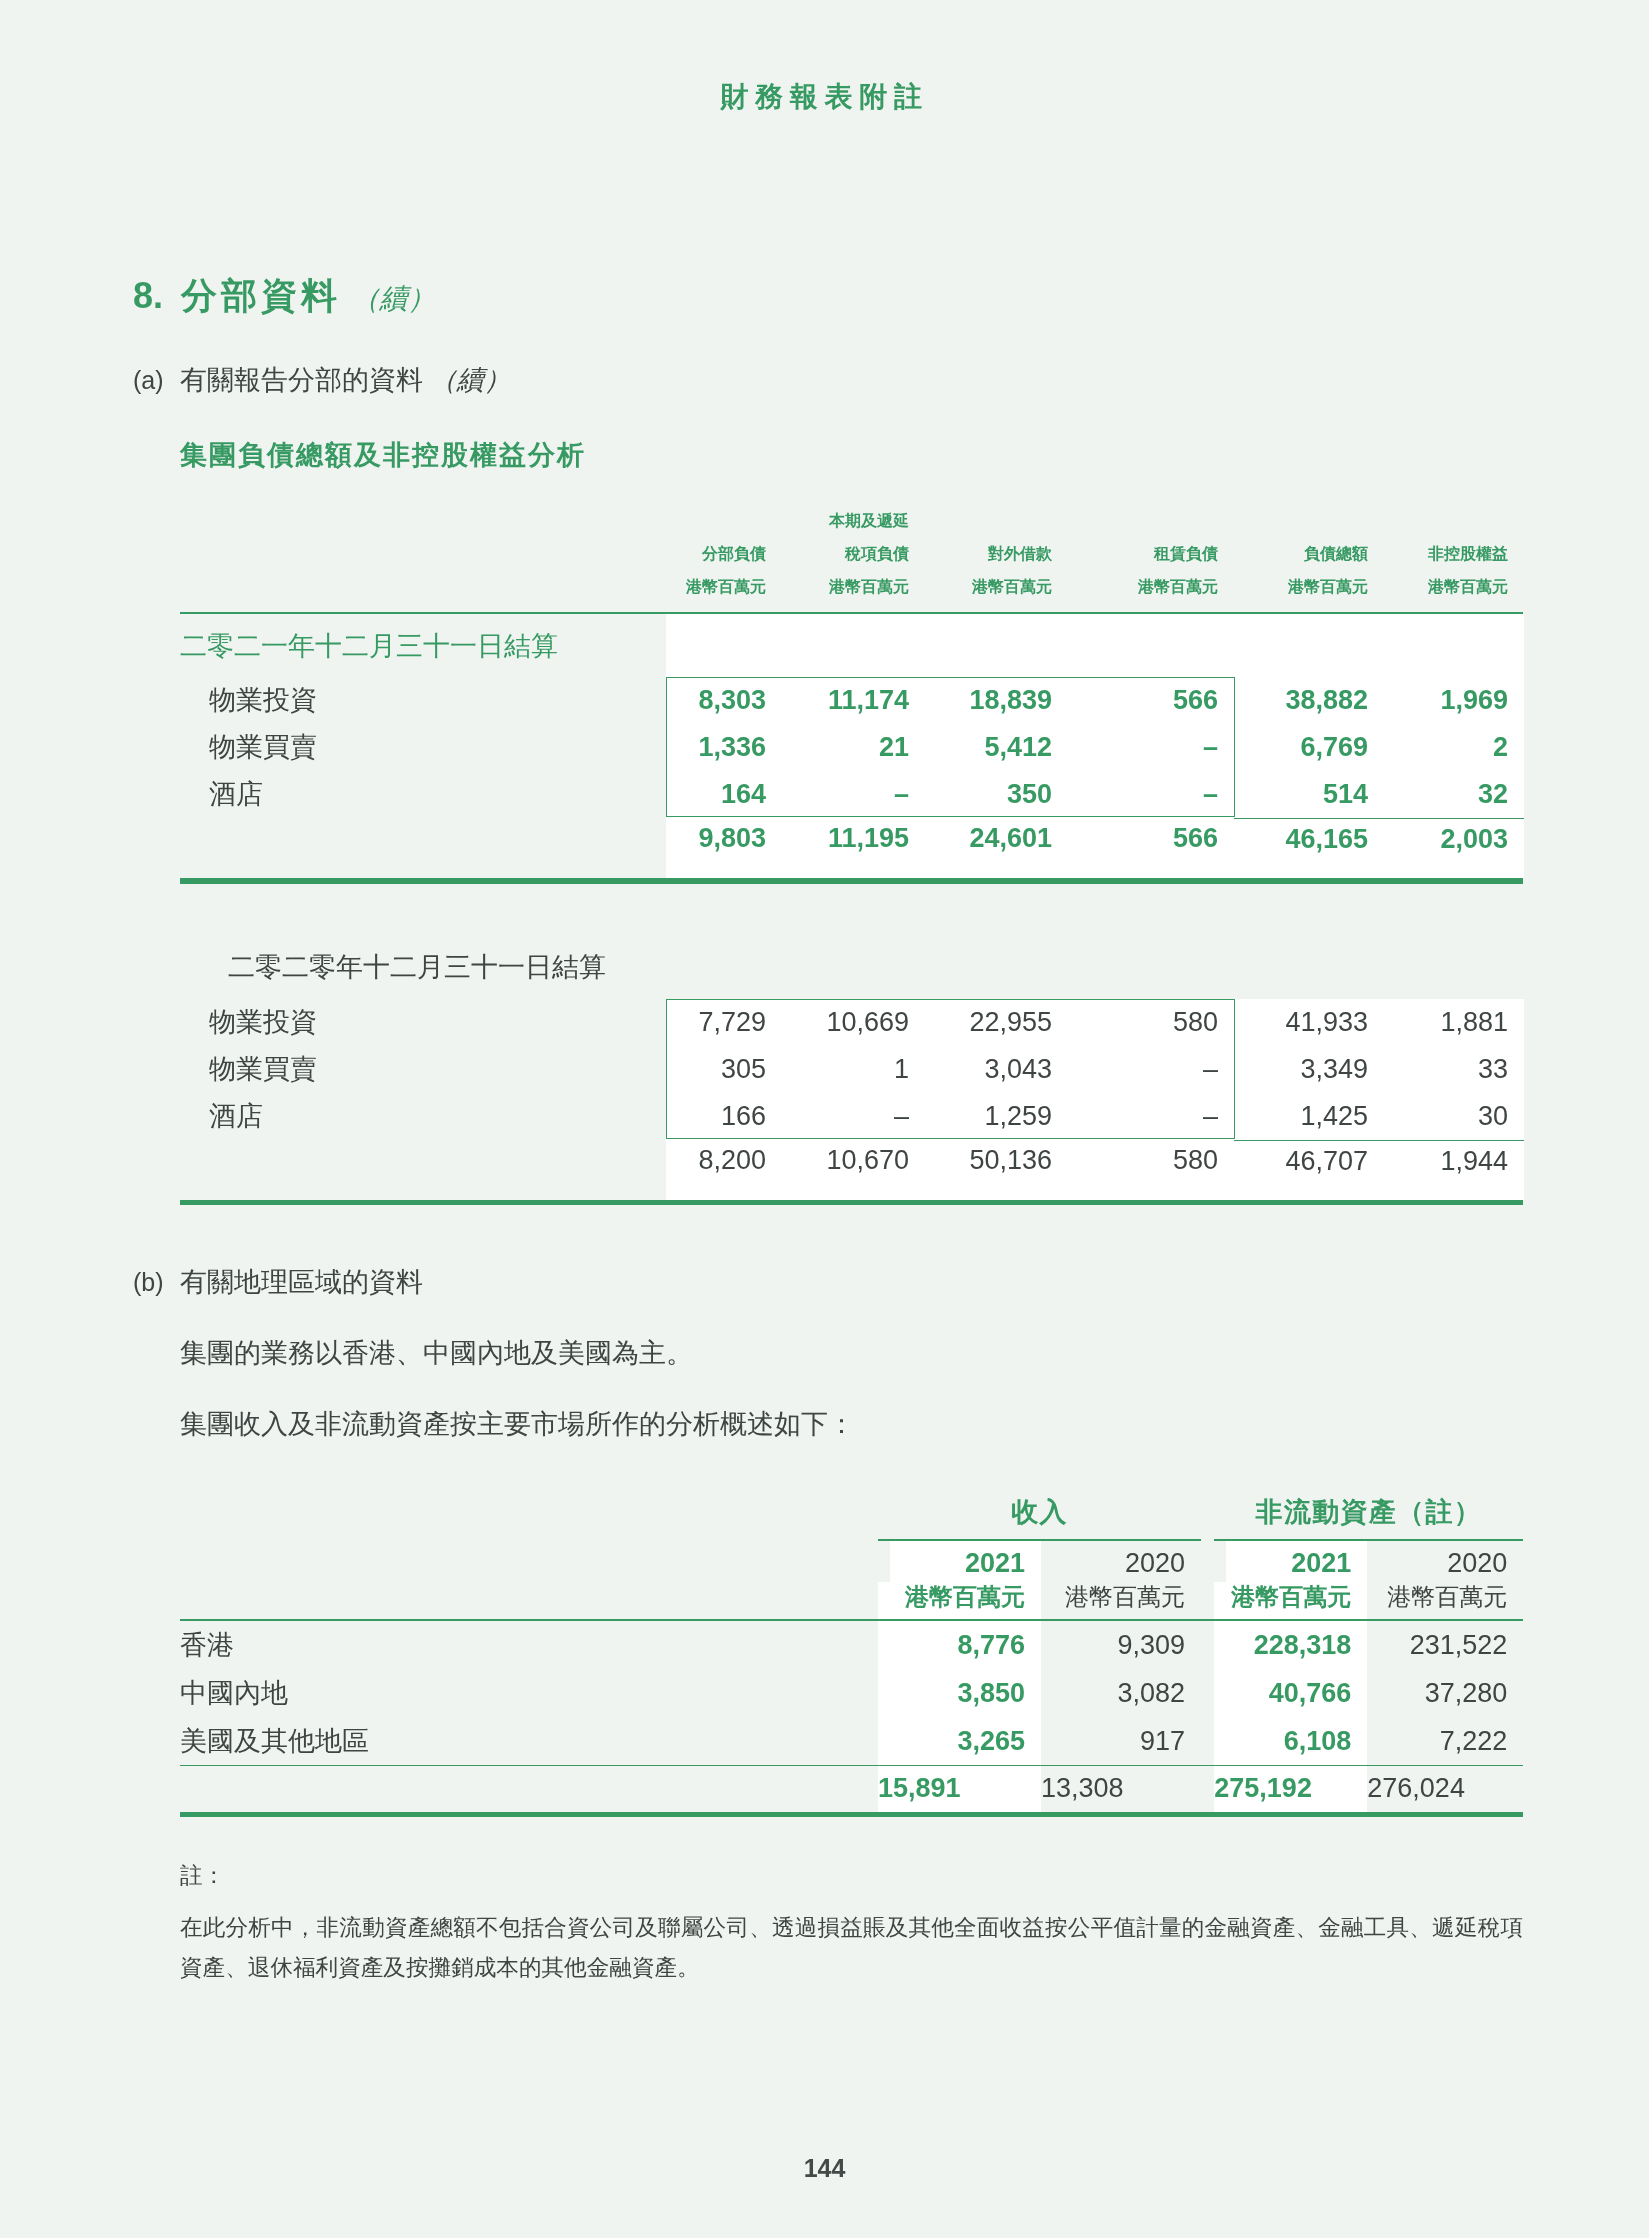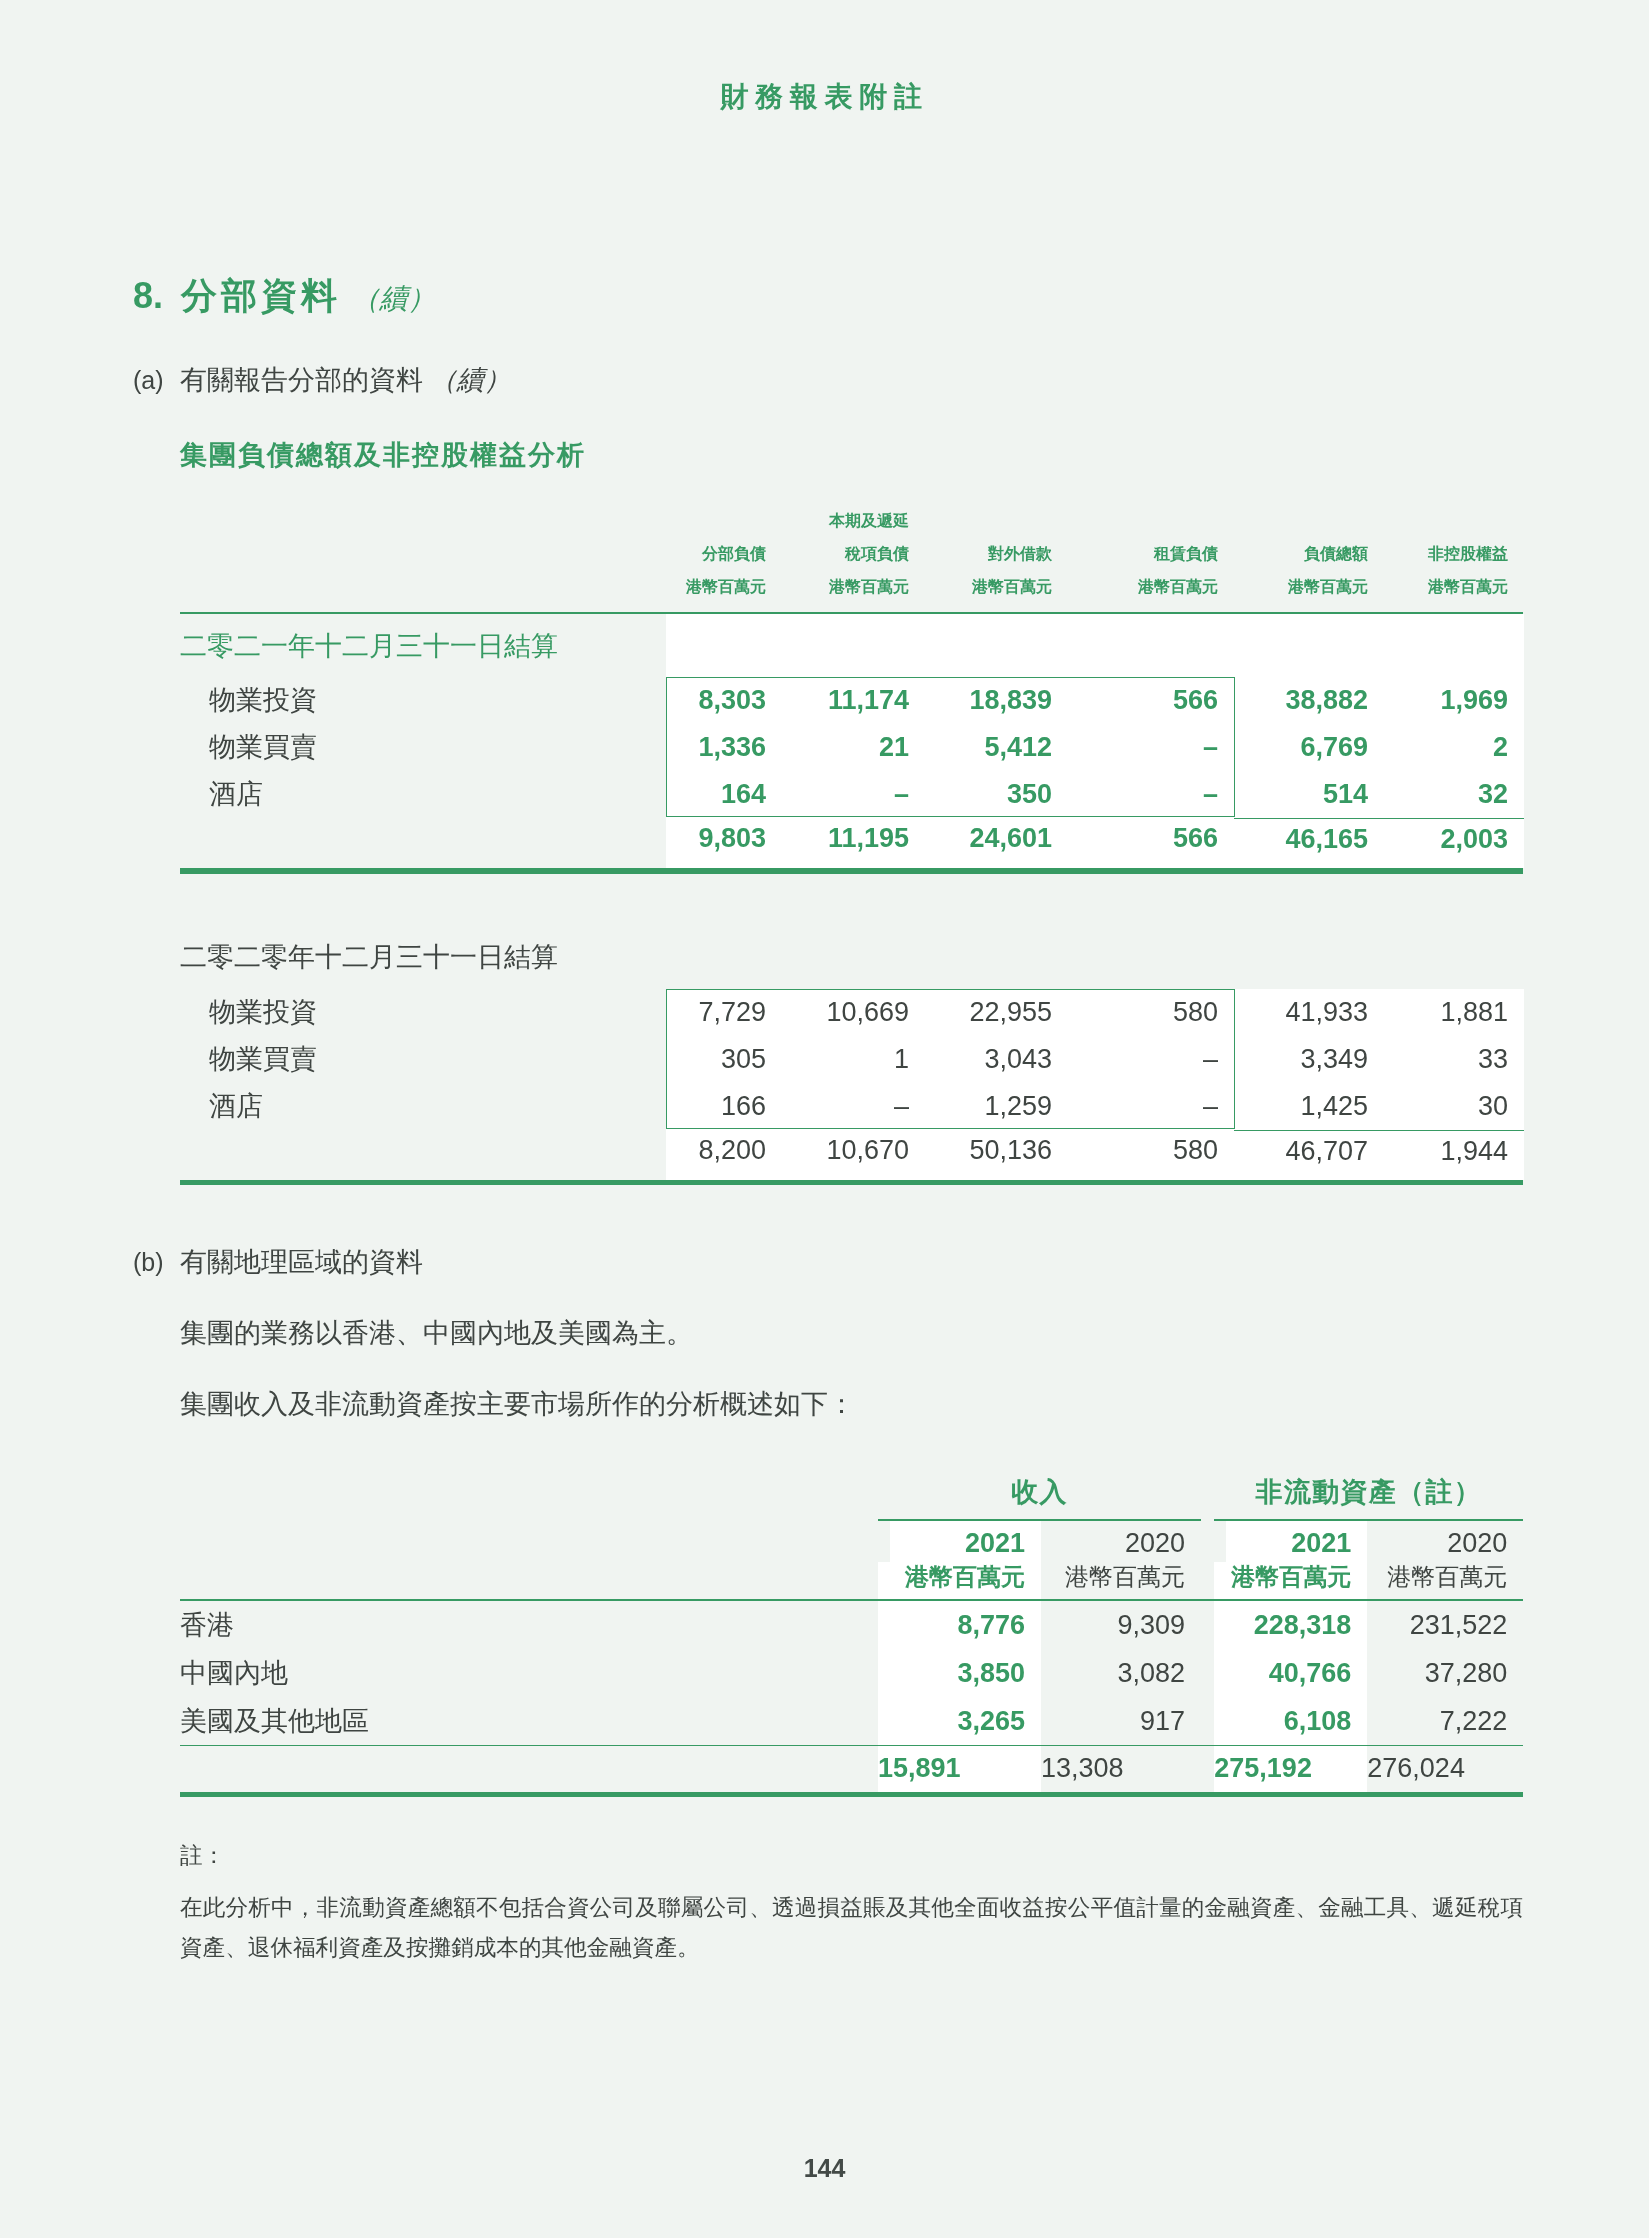--- a/index.html
+++ b/index.html
@@ -51,25 +51,25 @@
   .t1head .hcell{
     display:flex;flex-direction:column;justify-content:flex-end;align-items:flex-end;
     padding:0 16px 9.3px 0;
     font-size:16px;font-weight:600;color:var(--green);line-height:33px;
     text-align:right;
   }
   .t1sec{position:relative;}
   .t1sec.gap{margin-top:52px;}
   .lblrow-cell{height:63px;display:flex;align-items:center;font-size:27px;}
   .lbl-green{color:var(--green);}
-  .lbl-dark{color:var(--dark);}
+  .lbl-dark{color:var(--dark);margin-left:48px;}
   .cell{height:47px;line-height:47px;font-size:27px;white-space:nowrap;}
   .cell.name{padding-left:29px;color:var(--dark);}
   .cell.num{text-align:right;padding-right:16px;}
-  .trow-cell{height:50px;line-height:41px;font-size:27px;}
+  .trow-cell{height:60px;line-height:41px;font-size:27px;}
   .trow-cell.num{text-align:right;padding-right:16px;}
   .g1{color:var(--green);font-weight:700;}
   .dk{color:var(--dark);font-weight:400;}
   .wbg{background:var(--panel);}
   .tl{border-top:1.3px solid var(--green);}
   .box{
     position:absolute;left:486px;width:569px;height:140px;
     border:1.3px solid var(--green);pointer-events:none;
   }
   .box.b2021{top:63px;}

